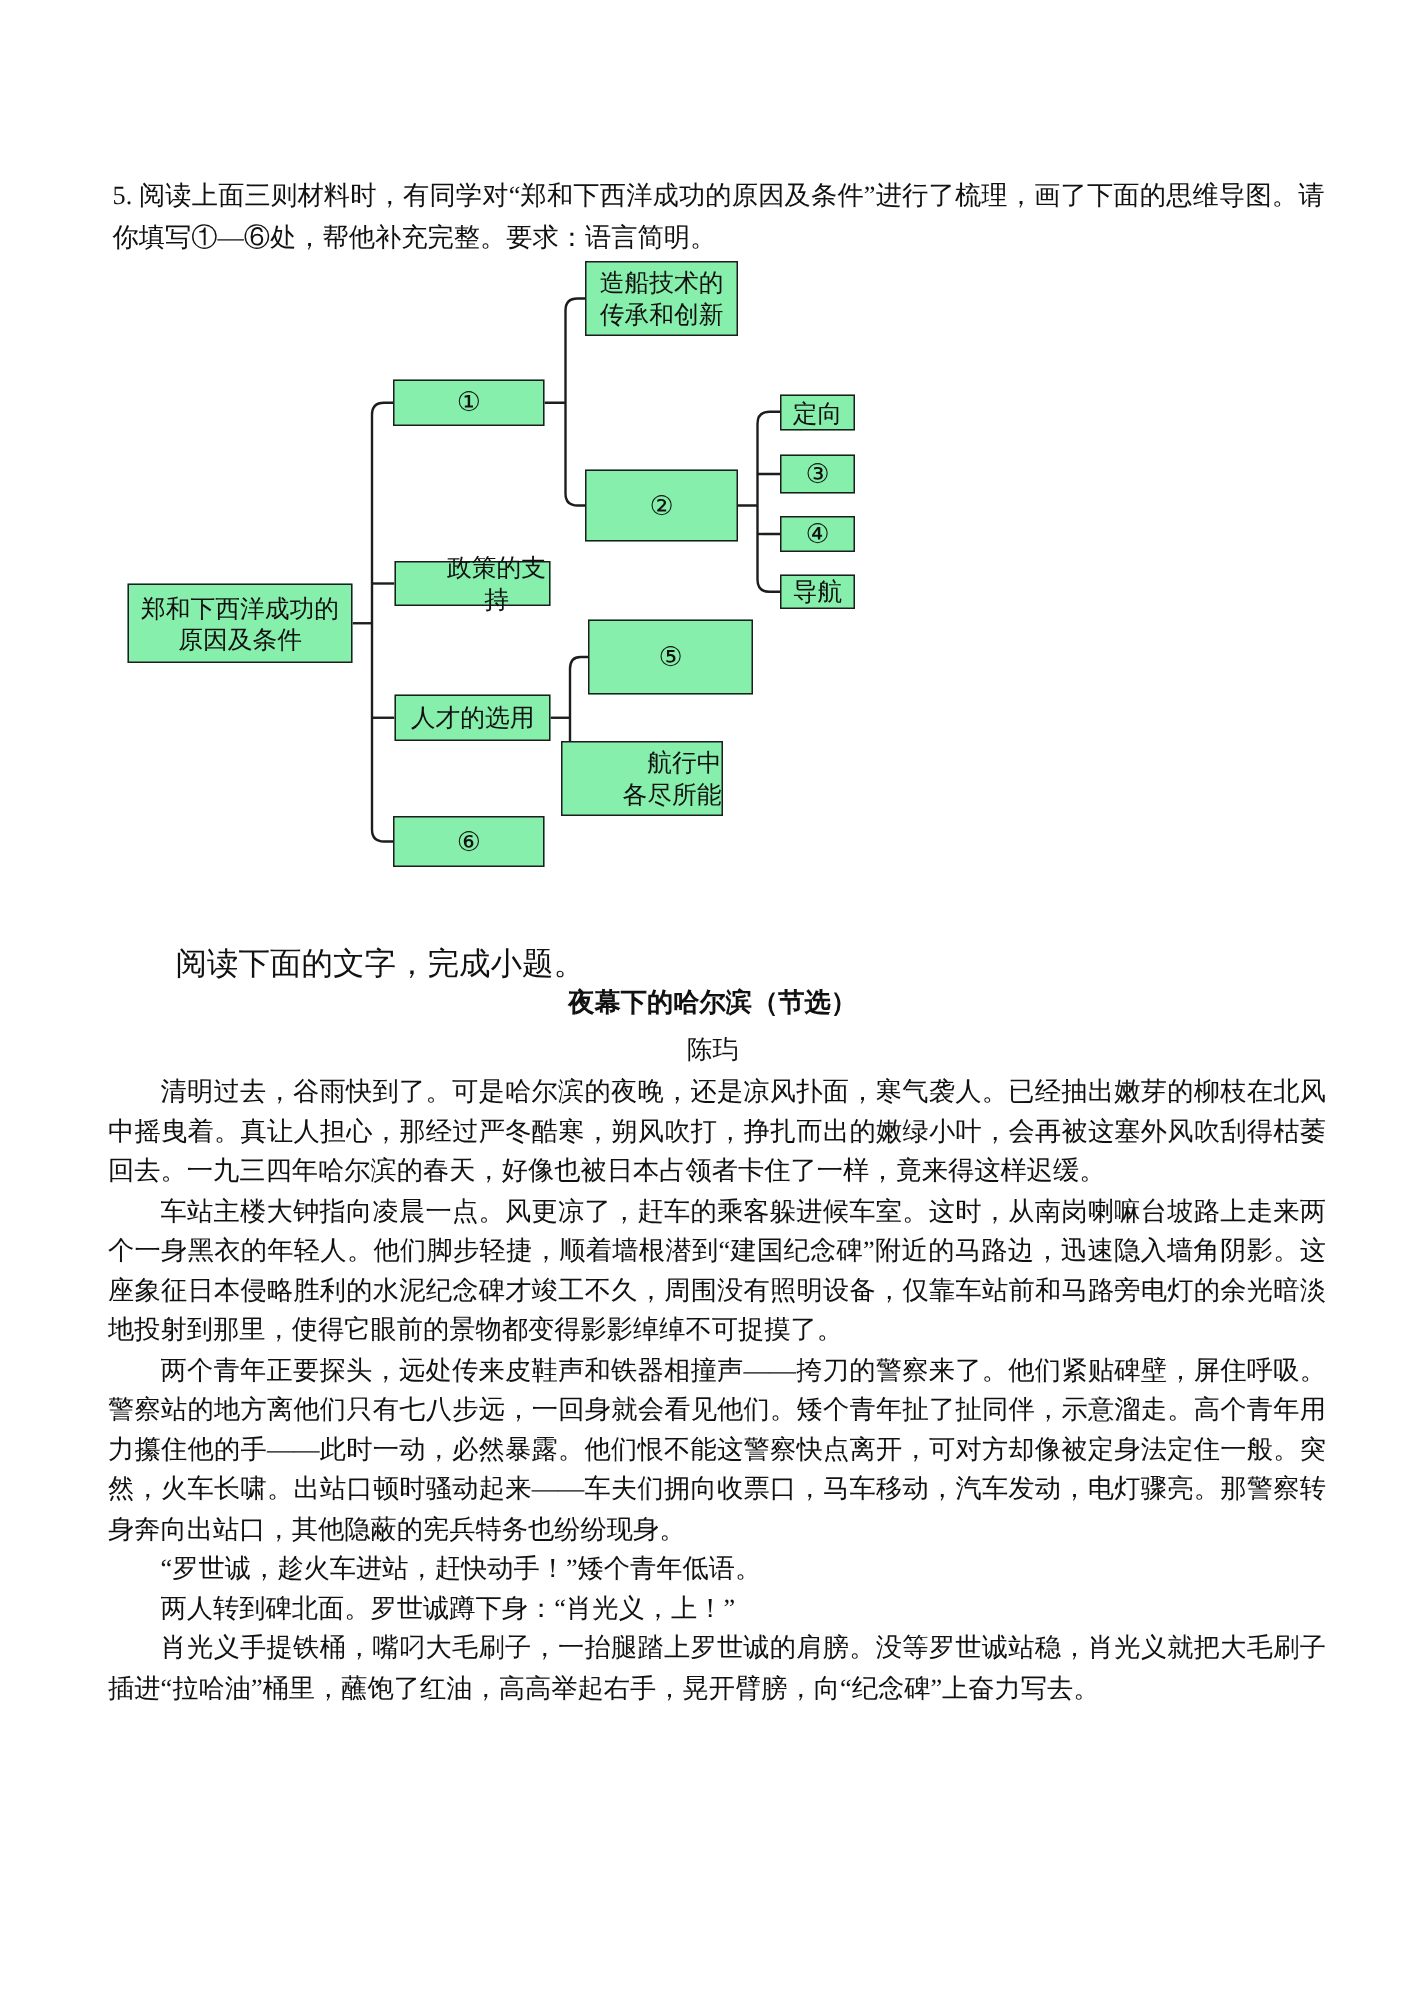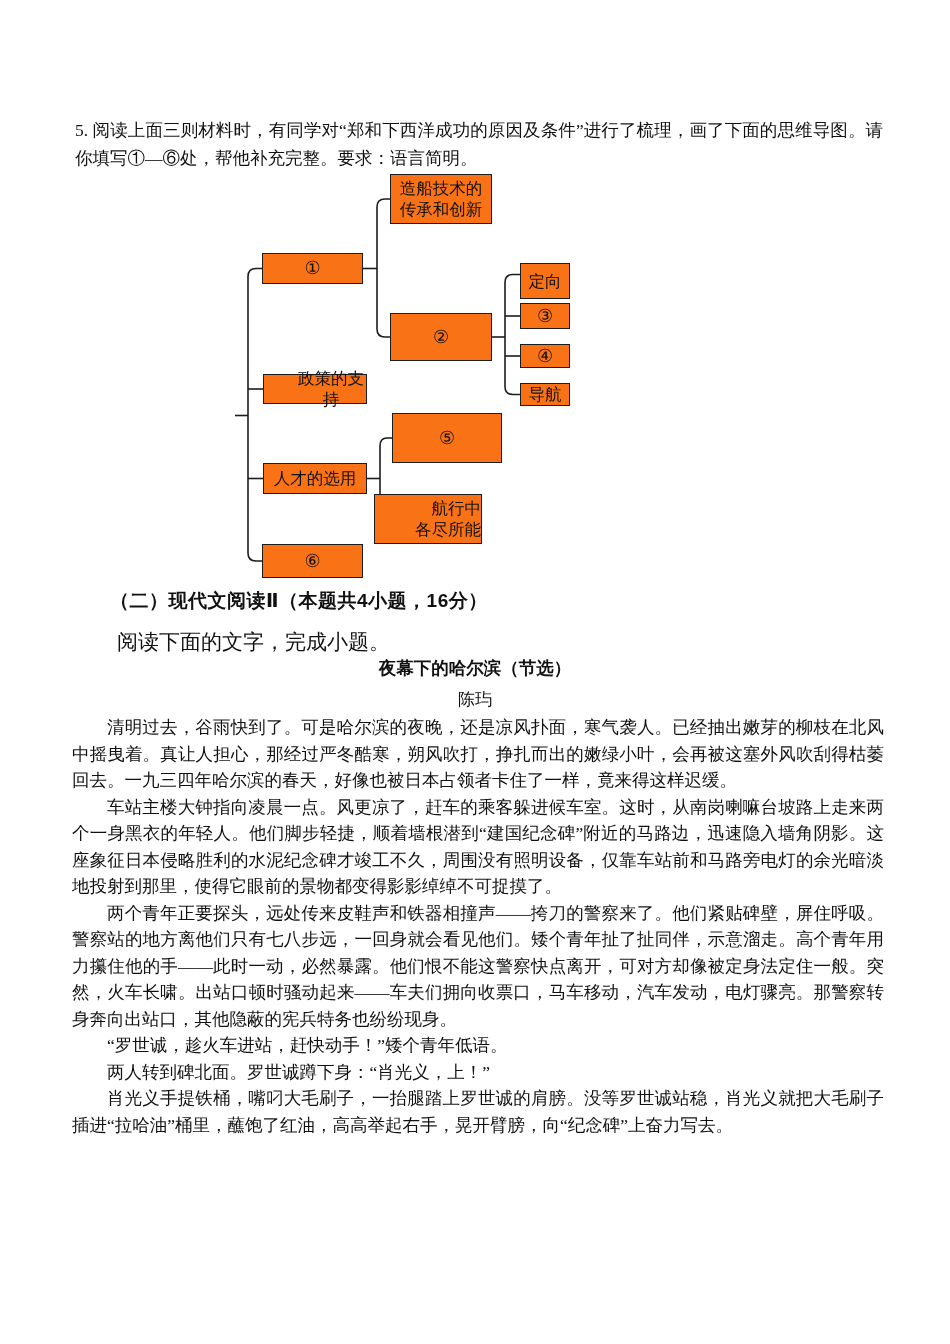--- a/index.html
+++ b/index.html
@@ -14,21 +14,21 @@
   
   .question {
     position:absolute; left:75px; top:116px; width:808px;
     font-size:17.5px; line-height:28px; text-align:justify;
   }
 
   
   .mindmap { position:absolute; left:85px; top:174px; width:500px; height:410px; }
   .mindmap svg { position:absolute; left:0; top:0; }
   .mm-box {
-    position:absolute; background:#f97316;
+    position:absolute; background:#86efac;
     border:1.6px solid #1d1d1d;
     display:flex; flex-direction:column; align-items:center; justify-content:center;
     font-size:16.5px; line-height:21px; text-align:center;
     font-family:"Liberation Serif","DejaVu Serif",serif;
   }
   .mm-box .num { font-size:18px; }
 
   
   .section-heading {
     position:absolute; left:110px; top:588px;
@@ -86,21 +86,21 @@
 
     <div class="mm-box" style="left:305px; top:0; width:102px; height:50px;">
       <span>造船技术的</span>
       <span>传承和创新</span>
     </div>
 
     <div class="mm-box" style="left:177px; top:79px; width:101px; height:31px;">
       <span class="num">①</span>
     </div>
 
-    <div class="mm-box" style="left:435px; top:89px; width:50px; height:36px;text-align:center;">
+    <div class="mm-box" style="left:435px; top:89px; width:50px; height:24px;text-align:center;">
       <span>定向</span>
     </div>
 
     <div class="mm-box" style="left:435px; top:129px; width:50px; height:26px;">
       <span class="num">③</span>
     </div>
 
     <div class="mm-box" style="left:305px; top:139px; width:102px; height:48px;">
       <span class="num">②</span>
     </div>
@@ -110,40 +110,43 @@
     </div>
 
     <div class="mm-box" style="left:435px; top:209px; width:50px; height:23px;">
       <span>导航</span>
     </div>
 
     <div class="mm-box" style="left:178px; top:200px; width:104px; height:30px;padding-left:32px;">
       <span>政策的支持</span>
     </div>
 
+    <div class="mm-box" style="left:0; top:215px; width:150px; height:53px;">
+      <span>郑和下西洋成功的</span>
+      <span>原因及条件</span>
+    </div>
 
     <div class="mm-box" style="left:307px; top:239px; width:110px; height:50px;">
       <span class="num">⑤</span>
     </div>
 
     <div class="mm-box" style="left:178px; top:289px; width:104px; height:31px;">
       <span>人才的选用</span>
     </div>
 
     <div class="mm-box" style="left:289px; top:320px; width:108px; height:50px;align-items:flex-end;">
       <span>航行中</span>
       <span>各尽所能</span>
     </div>
 
     <div class="mm-box" style="left:177px; top:370px; width:101px; height:34px;">
       <span class="num">⑥</span>
     </div>
   </div>
 
-  <div class="section-heading">（二）现代文阅读Ⅱ（本题共4小题，16分）</div>
 
   <div class="instruction">阅读下面的文字，完成小题。</div>
 
   <div class="article-title">夜幕下的哈尔滨（节选）</div>
 
   <div class="article-author">陈玙</div>
 
   <div class="article-body">
     <p>清明过去，谷雨快到了。可是哈尔滨的夜晚，还是凉风扑面，寒气袭人。已经抽出嫩芽的柳枝在北风中摇曳着。真让人担心，那经过严冬酷寒，朔风吹打，挣扎而出的嫩绿小叶，会再被这塞外风吹刮得枯萎回去。一九三四年哈尔滨的春天，好像也被日本占领者卡住了一样，竟来得这样迟缓。</p>
     <p>车站主楼大钟指向凌晨一点。风更凉了，赶车的乘客躲进候车室。这时，从南岗喇嘛台坡路上走来两个一身黑衣的年轻人。他们脚步轻捷，顺着墙根潜到“建国纪念碑”附近的马路边，迅速隐入墙角阴影。这座象征日本侵略胜利的水泥纪念碑才竣工不久，周围没有照明设备，仅靠车站前和马路旁电灯的余光暗淡地投射到那里，使得它眼前的景物都变得影影绰绰不可捉摸了。</p>

